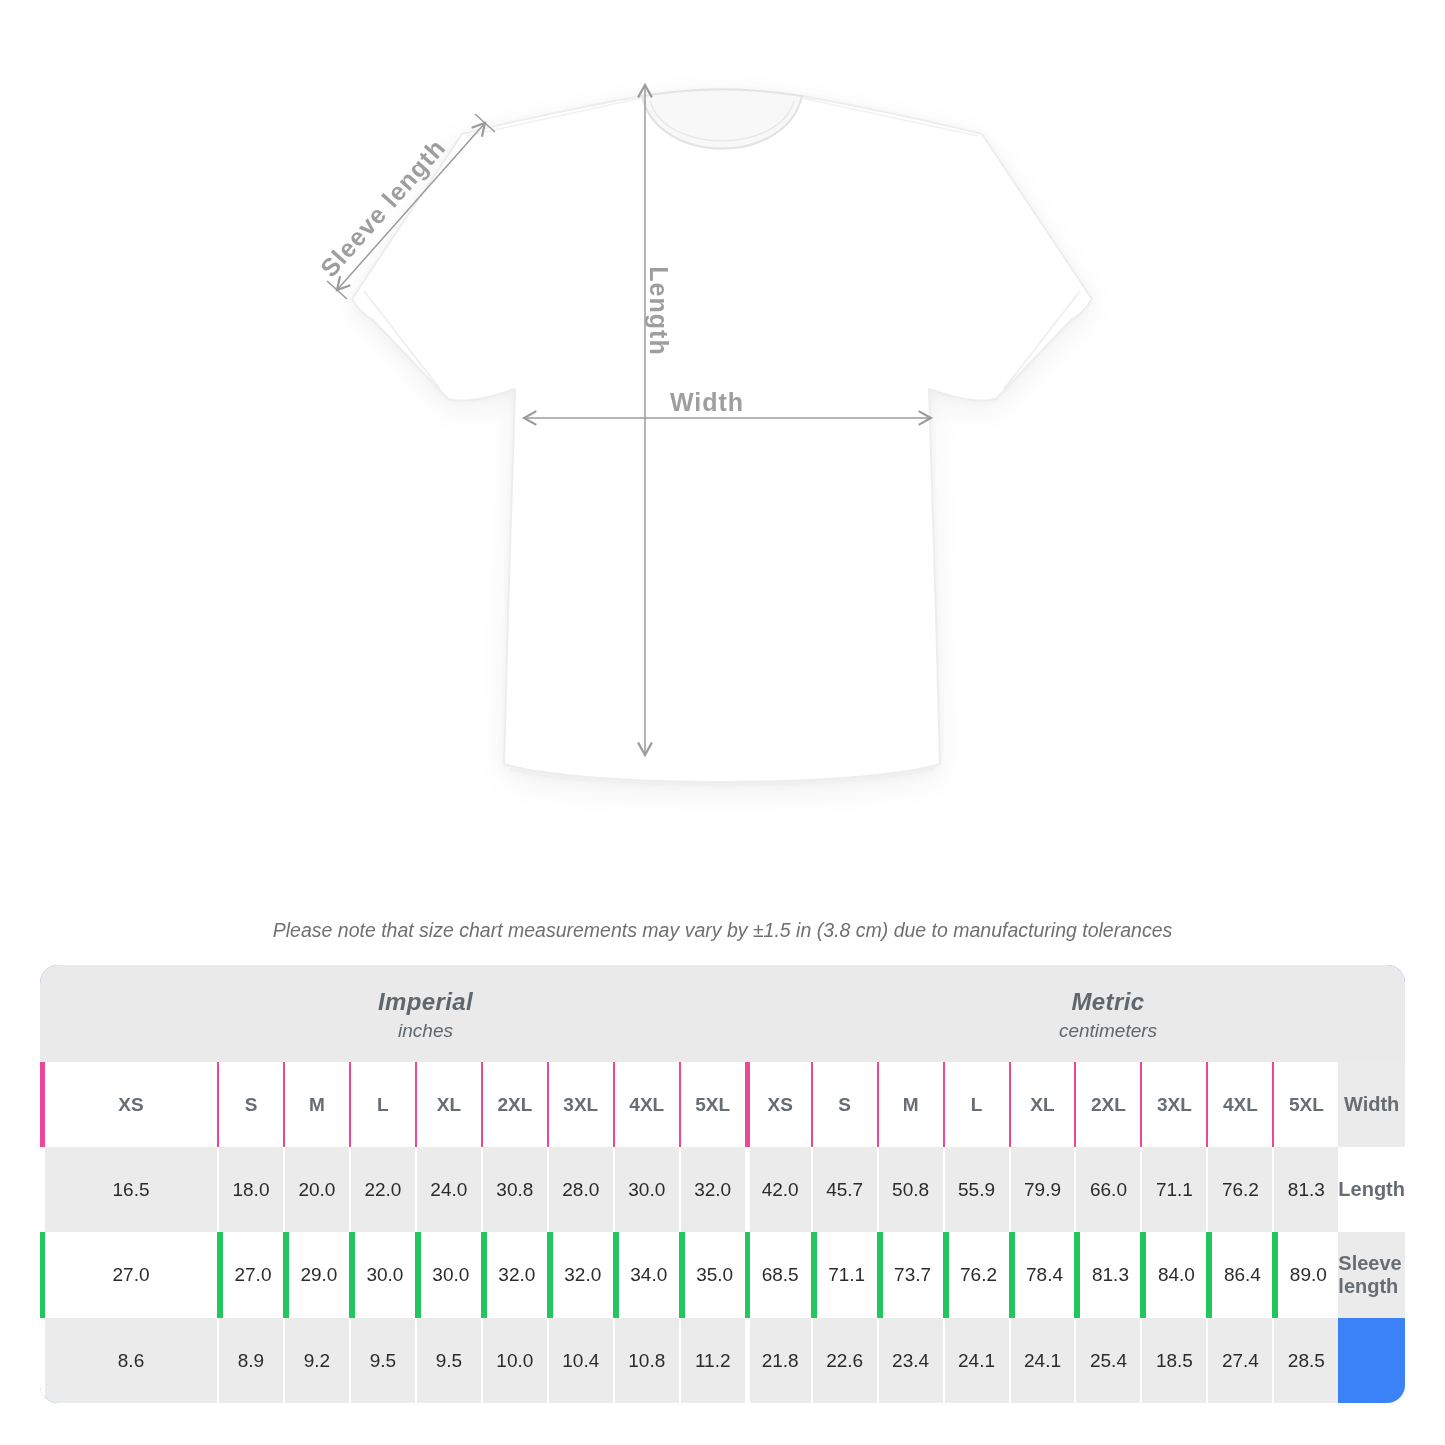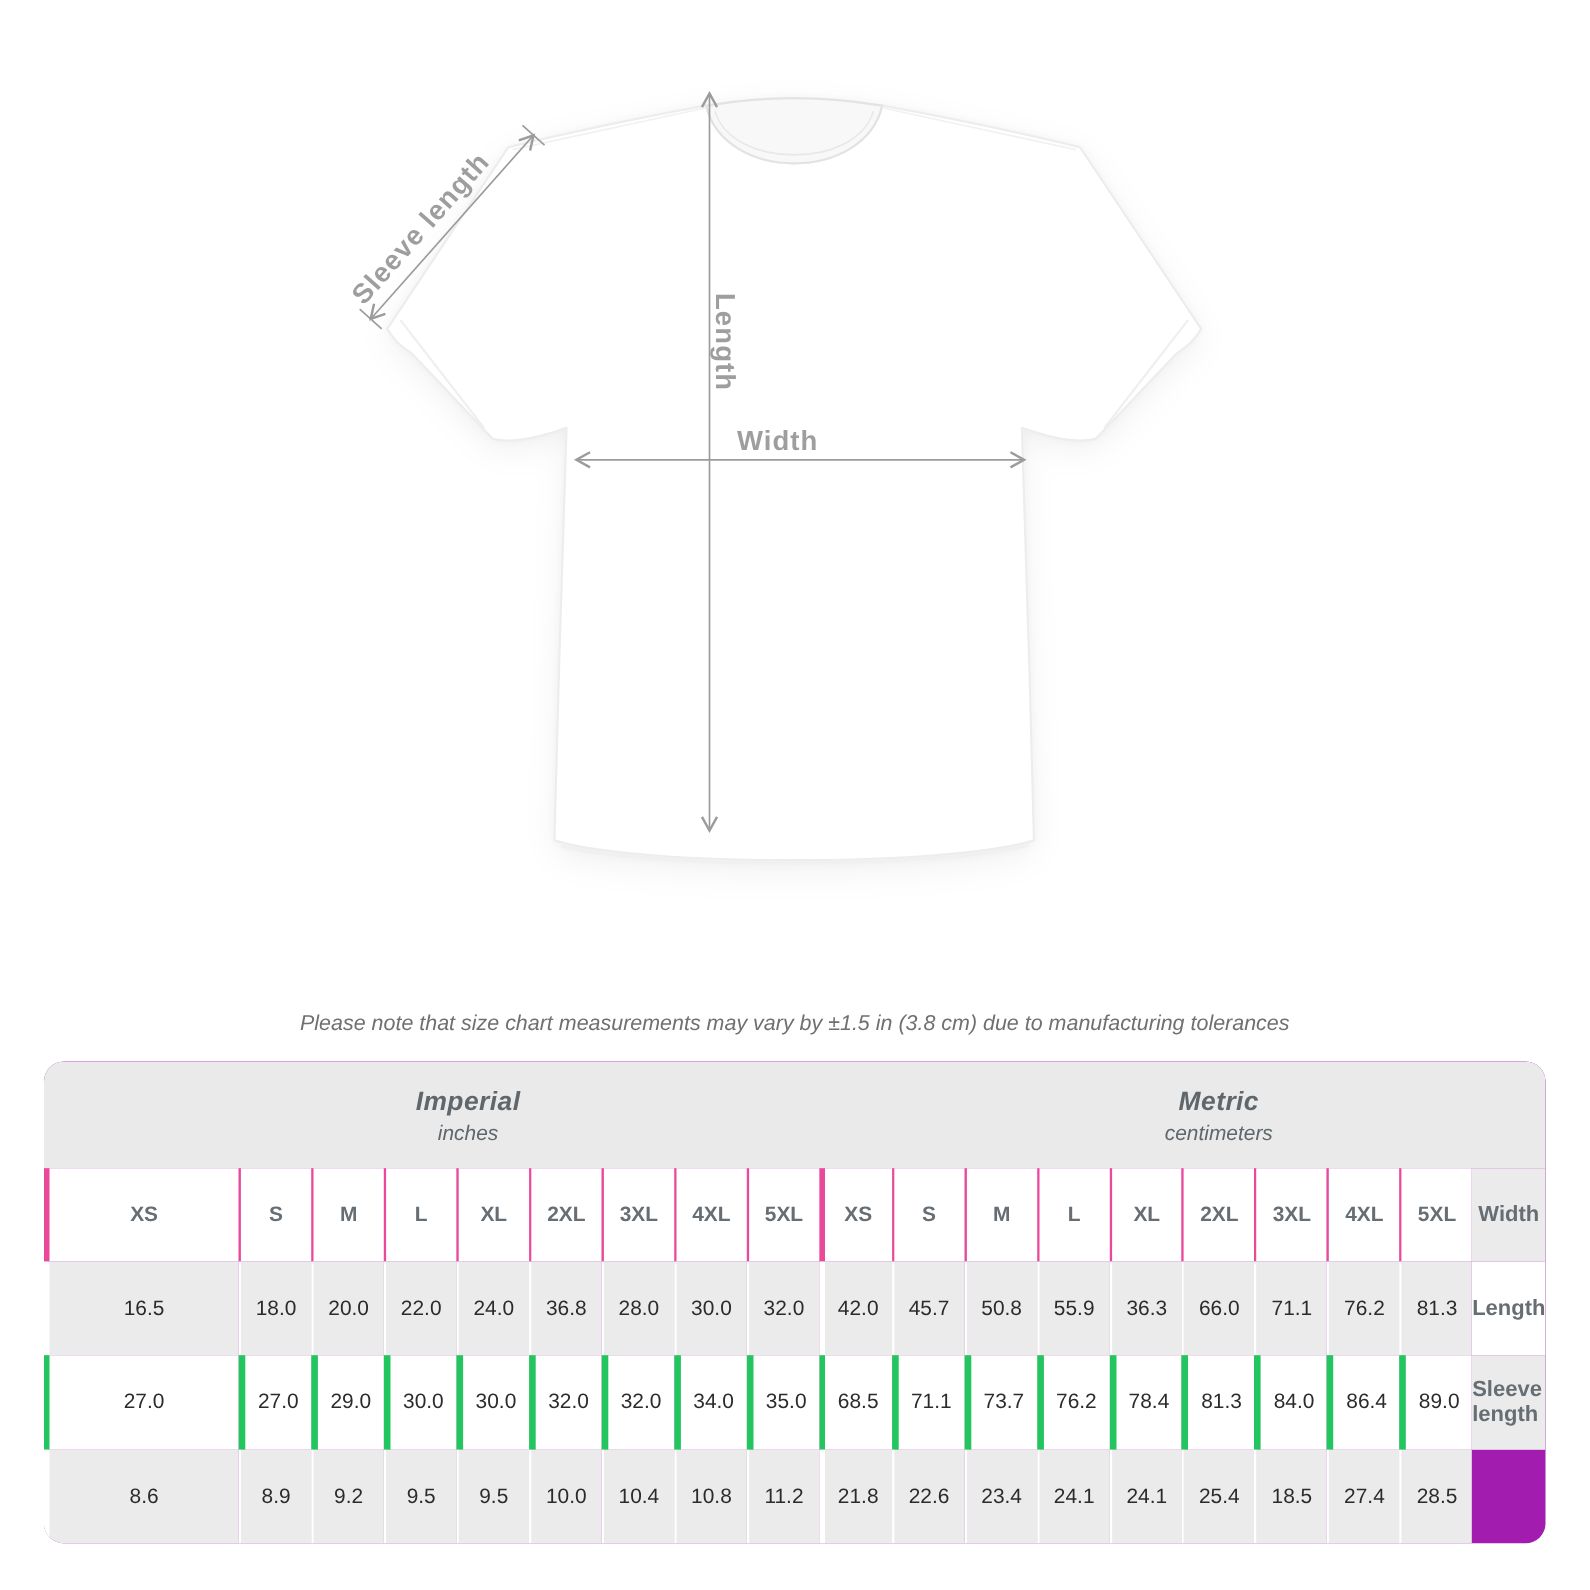--- a/index.html
+++ b/index.html
@@ -31,21 +31,21 @@
   }
   .page-subtitle{
     position:absolute;left:0;top:919px;width:1445px;
     text-align:center;font-size:19.5px;font-style:italic;color:#707070;
     margin:0;
   }
 
   
   .size-table{
     position:absolute;left:40px;top:965px;width:1365px;height:438px;
-    border-radius:18px;overflow:hidden;background:#a21caf;
+    border-radius:18px;overflow:hidden;background:#3b82f6;
   }
   .band{
     display:flex;height:97px;background:#eaeaea;
   }
   .band-sec{
     display:flex;flex-direction:column;align-items:center;justify-content:center;
     padding-top:2px;gap:4px;
   }
   .band-sec.imperial{width:771px;}
   .band-sec.metric{flex:1;}
@@ -165,29 +165,29 @@
         <div class="cell r-head sizehead">2XL</div>
         <div class="cell r-head sizehead">3XL</div>
         <div class="cell r-head sizehead">4XL</div>
         <div class="cell r-head sizehead">5XL</div>
         <div class="cell r-gray c-label">Width</div>
         <div class="cell r-gray sec-start">16.5</div>
         <div class="cell r-gray">18.0</div>
         <div class="cell r-gray">20.0</div>
         <div class="cell r-gray">22.0</div>
         <div class="cell r-gray">24.0</div>
-        <div class="cell r-gray">36.8</div>
+        <div class="cell r-gray">30.8</div>
         <div class="cell r-gray">28.0</div>
         <div class="cell r-gray">30.0</div>
         <div class="cell r-gray">32.0</div>
         <div class="cell r-gray sec-start">42.0</div>
         <div class="cell r-gray">45.7</div>
         <div class="cell r-gray">50.8</div>
         <div class="cell r-gray">55.9</div>
-        <div class="cell r-gray">36.3</div>
+        <div class="cell r-gray">79.9</div>
         <div class="cell r-gray">66.0</div>
         <div class="cell r-gray">71.1</div>
         <div class="cell r-gray">76.2</div>
         <div class="cell r-gray">81.3</div>
         <div class="cell r-white c-label">Length</div>
         <div class="cell r-white sec-start">27.0</div>
         <div class="cell r-white">27.0</div>
         <div class="cell r-white">29.0</div>
         <div class="cell r-white">30.0</div>
         <div class="cell r-white">30.0</div>

